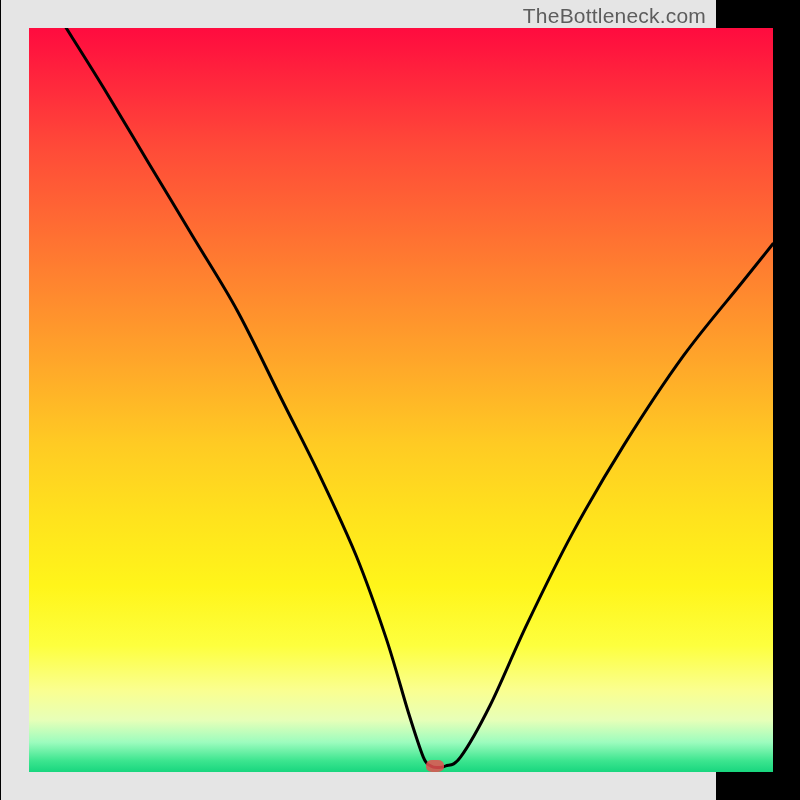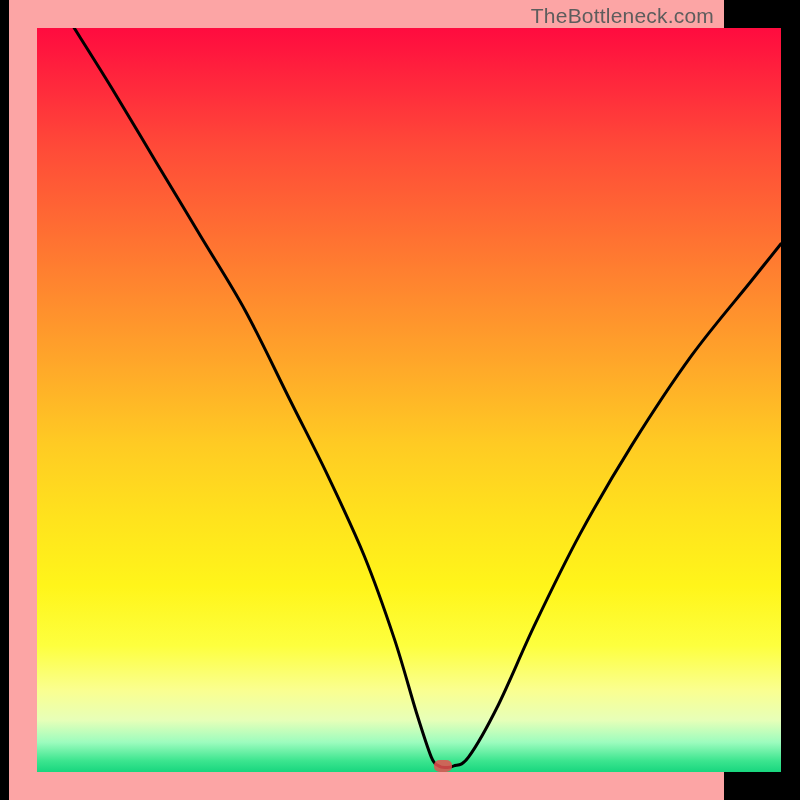--- a/index.html
+++ b/index.html
@@ -5,25 +5,25 @@
   html, body {
     margin: 0;
     padding: 0;
     width: 800px;
     height: 800px;
     background: #000;
     overflow: hidden;
   }
   .frame {
     position: absolute;
-    left: 9px;
+    left: 1px;
     top: 0;
     width: 715px;
     height: 800px;
-    background: #fca5a5;
+    background: #e5e5e5;
   }
   .plot {
     position: absolute;
     left: 28px;
     top: 28px;
     width: 744px;
     height: 744px;
     overflow: hidden;
   }
   .gradient {

